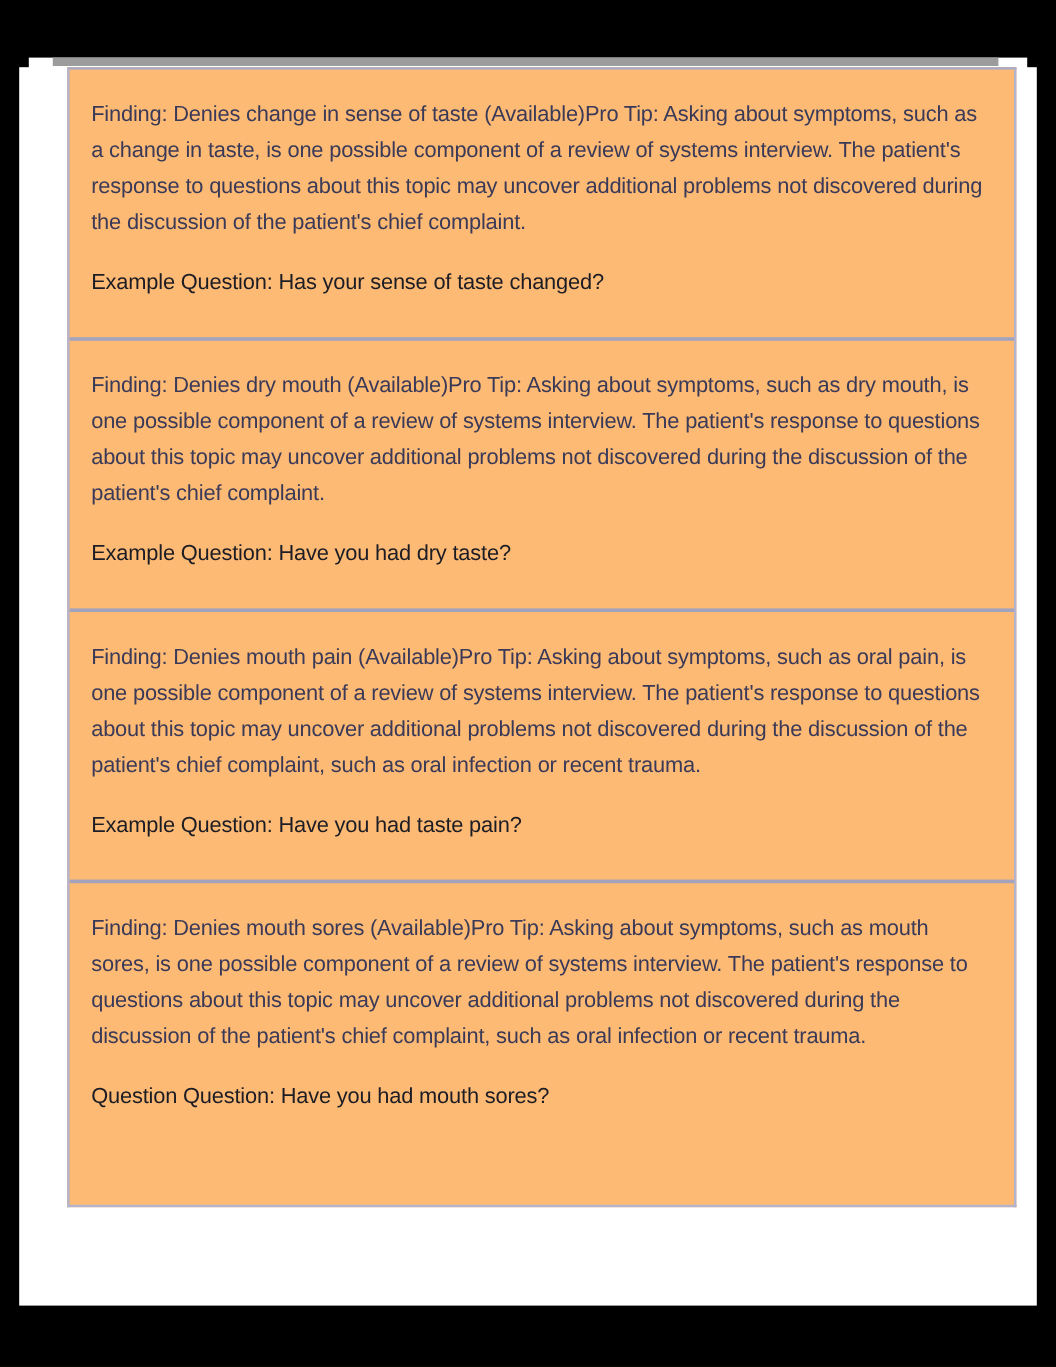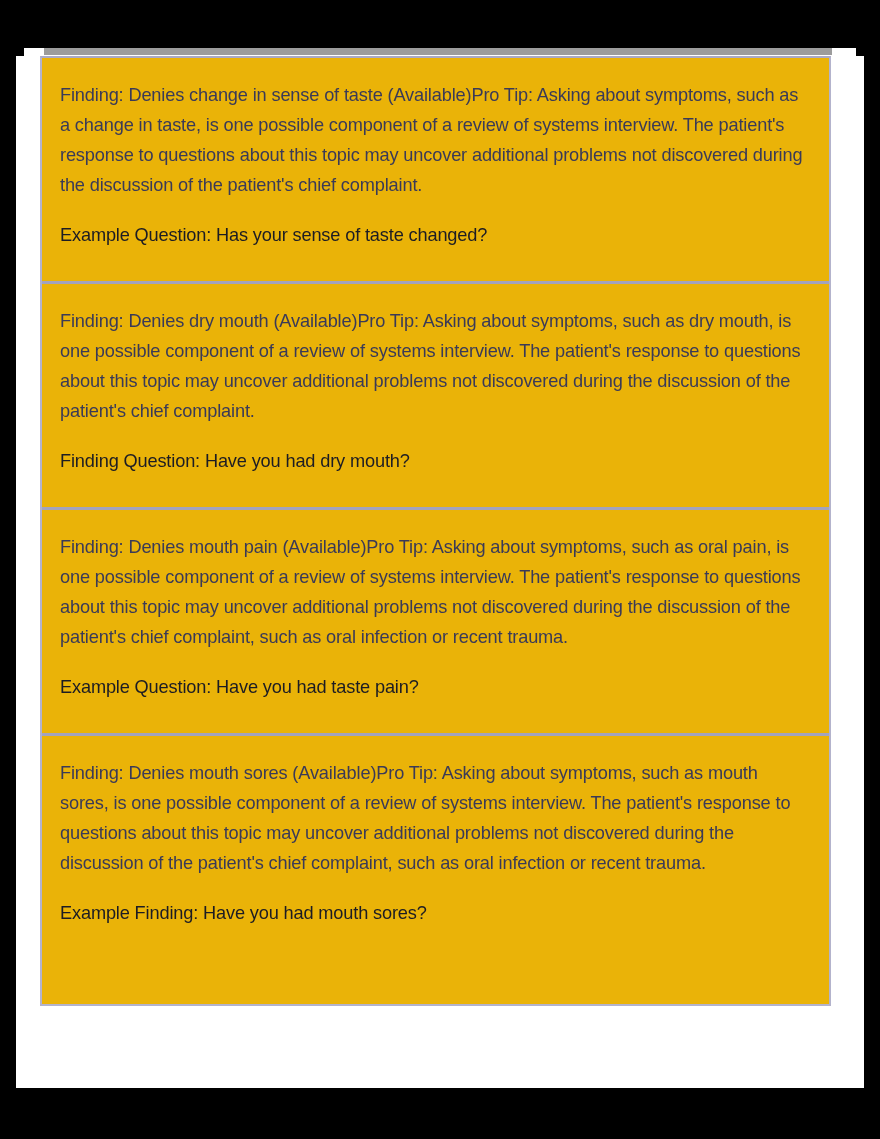--- a/index.html
+++ b/index.html
@@ -29,29 +29,29 @@
     .top-bar {
       position: absolute;
       left: 44px;
       top: 48px;
       width: 788px;
       height: 7px;
       background: #9c9c9c;
     }
     .findings-list {
       position: absolute;
-      left: 40px;
+      left: 56px;
       top: 56px;
       width: 791px;
       box-sizing: border-box;
       border-left: 2px solid #b3b3cc;
       border-right: 2px solid #b3b3cc;
       border-top: 2px solid #a9a9c6;
       border-bottom: 2px solid #b3b3cc;
-      background: #eab308;
+      background: #fdba74;
     }
     .finding-card {
       box-sizing: border-box;
       height: 226px;
       padding: 22px 18px 0 18px;
       border-bottom: 3px solid #a3a3bd;
       font-family: "Liberation Sans", sans-serif;
     }
     .finding-card:last-child {
       border-bottom: none;
@@ -79,23 +79,23 @@
 <div class="page"></div>
 <div class="top-bar"></div>
 
 <div class="findings-list">
   <div class="finding-card">
     <p class="finding-text">Finding: Denies change in sense of taste (Available)Pro Tip: Asking about symptoms, such as a change in taste, is one possible component of a review of systems interview. The patient's response to questions about this topic may uncover additional problems not discovered during the discussion of the patient's chief complaint.</p>
     <p class="example-question">Example Question: Has your sense of taste changed?</p>
   </div>
   <div class="finding-card">
     <p class="finding-text">Finding: Denies dry mouth (Available)Pro Tip: Asking about symptoms, such as dry mouth, is one possible component of a review of systems interview. The patient's response to questions about this topic may uncover additional problems not discovered during the discussion of the patient's chief complaint.</p>
-    <p class="example-question">Finding Question: Have you had dry mouth?</p>
+    <p class="example-question">Example Question: Have you had dry taste?</p>
   </div>
   <div class="finding-card">
     <p class="finding-text">Finding: Denies mouth pain (Available)Pro Tip: Asking about symptoms, such as oral pain, is one possible component of a review of systems interview. The patient's response to questions about this topic may uncover additional problems not discovered during the discussion of the patient's chief complaint, such as oral infection or recent trauma.</p>
     <p class="example-question">Example Question: Have you had taste pain?</p>
   </div>
   <div class="finding-card">
     <p class="finding-text">Finding: Denies mouth sores (Available)Pro Tip: Asking about symptoms, such as mouth sores, is one possible component of a review of systems interview. The patient's response to questions about this topic may uncover additional problems not discovered during the discussion of the patient's chief complaint, such as oral infection or recent trauma.</p>
-    <p class="example-question">Example Finding: Have you had mouth sores?</p>
+    <p class="example-question">Question Question: Have you had mouth sores?</p>
   </div>
 </div>
 
 </body></html>

